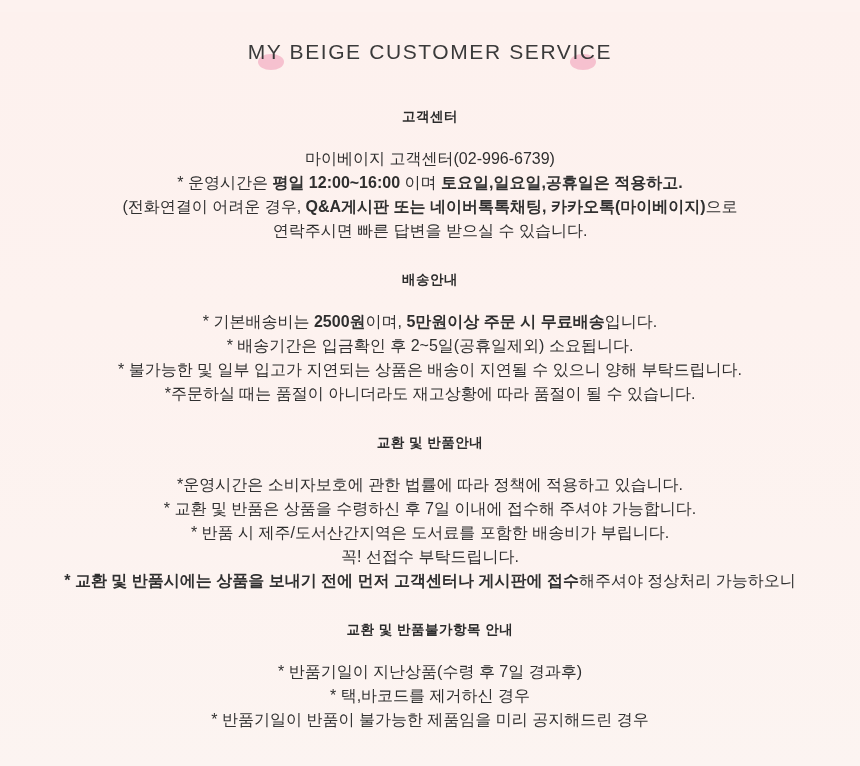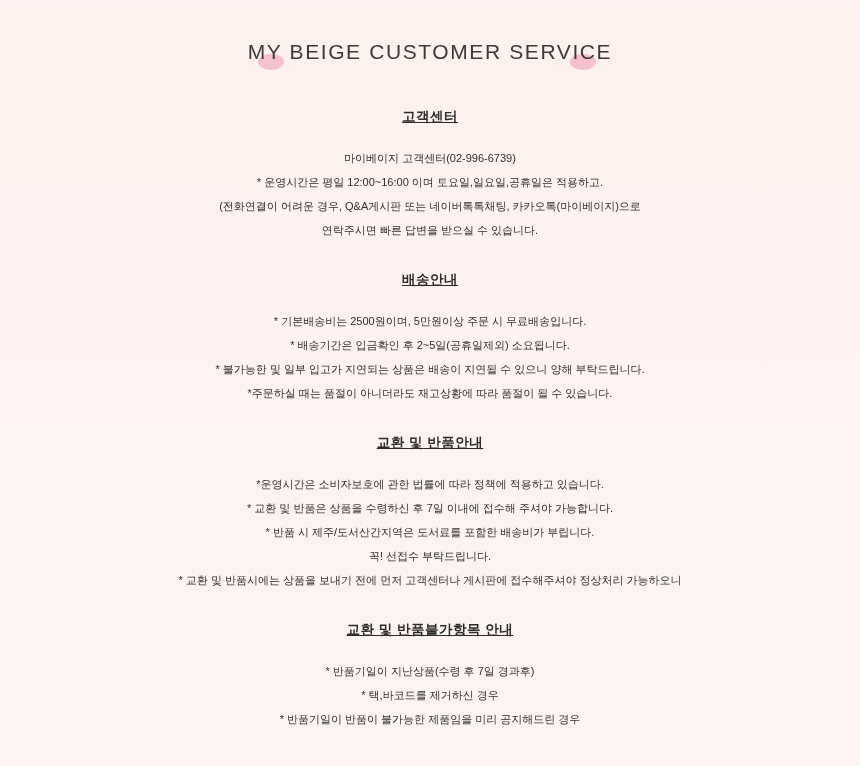--- a/index.html
+++ b/index.html
@@ -58,32 +58,31 @@
   .section {
     text-align: center;
     margin-top: 26px;
   }
   .section-heading {
     font-size: 13.5px;
     font-weight: bold;
     color: #2b2b2b;
     letter-spacing: .5px;
     margin-bottom: 22px;
-    text-decoration: underline;
   }
   .line {
-    font-size: 11px;
+    font-size: 16px;
     line-height: 21px;
     color: #2f2f2f;
     margin: 0 auto 3px auto;
     max-width: 800px;
     white-space: nowrap;
   }
   .b {
-    font-weight: normal;
+    font-weight: bold;
   }
   .sec-gap { margin-top: 30px; }
 </style>
 </head>
 <body>
 
 <div class="page">
 
   <div class="main-title-wrap">
     <span class="title-blob blob-left"></span>

